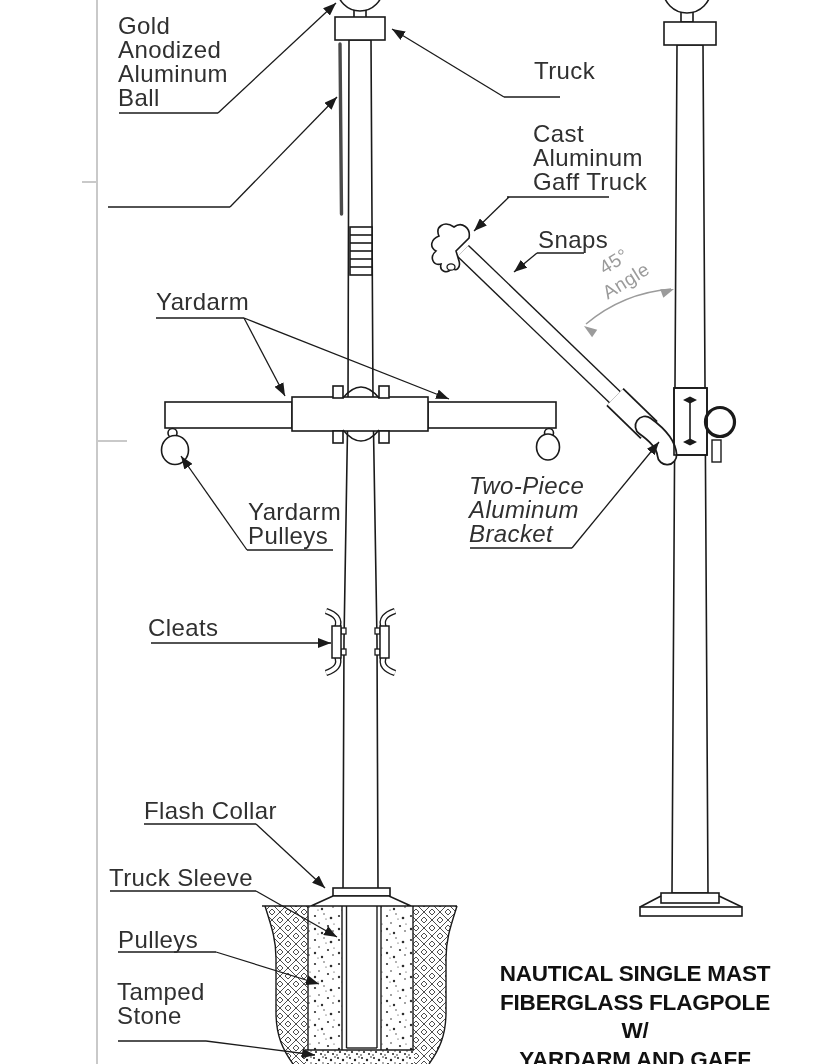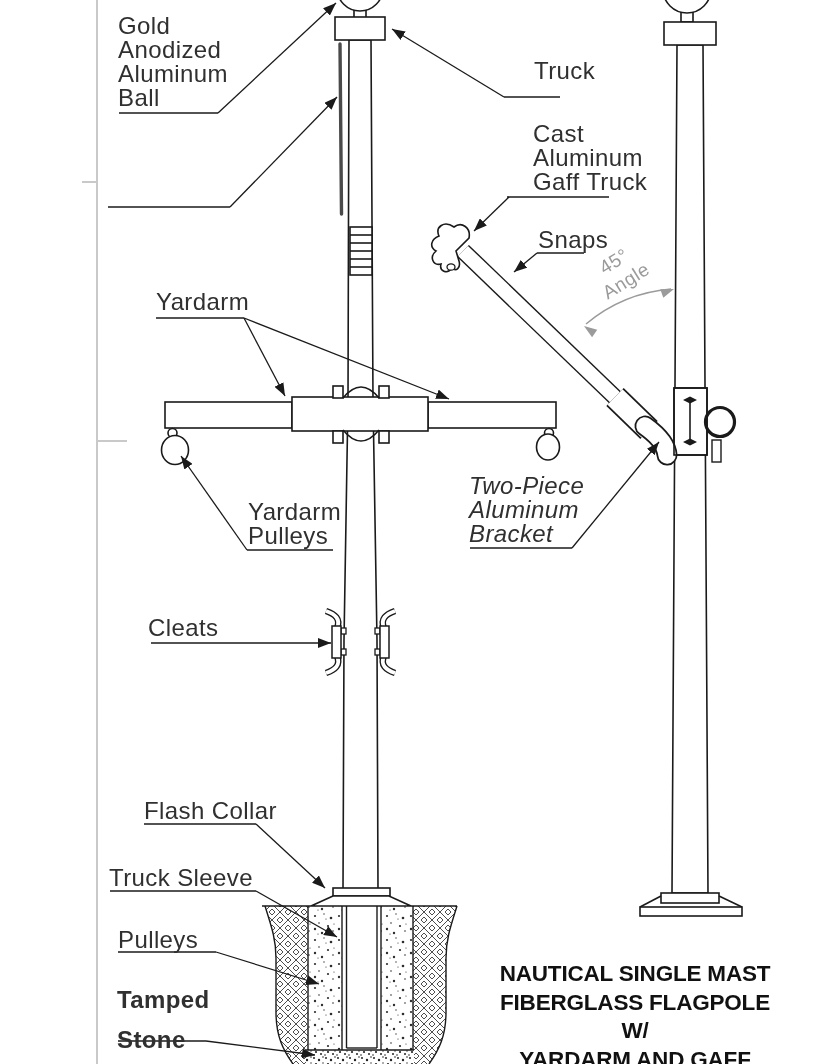--- a/index.html
+++ b/index.html
@@ -2,21 +2,21 @@
 <html><head>
 <meta charset="utf-8">
 <style>
   html,body{margin:0;padding:0;background:#ffffff;}
   #canvas{position:relative;width:819px;height:1064px;background:#fff;overflow:hidden;
           font-family:"Liberation Sans", sans-serif;}
   #art{position:absolute;left:0;top:0;}
   .label{position:absolute;white-space:pre-line;font-size:24px;line-height:24px;
          color:#303030;letter-spacing:0.4px;}
   .label.two{line-height:25px;}
-  #lbl-tamped{line-height:40px;font-weight:bold;}
+  #lbl-tamped{line-height:24px;}
   #lbl-angle{color:#9b9b9b;transform:rotate(-32deg);transform-origin:center;
              text-align:center;width:74px;font-size:19px;line-height:23px;letter-spacing:0.5px;}
   #title{position:absolute;left:494px;top:960px;width:282px;text-align:center;
          font-size:22.5px;line-height:28.5px;font-weight:700;color:#111;
          letter-spacing:-0.2px;white-space:pre-line;}
 </style>
 </head>
 <body>
 
 <div id="canvas">

